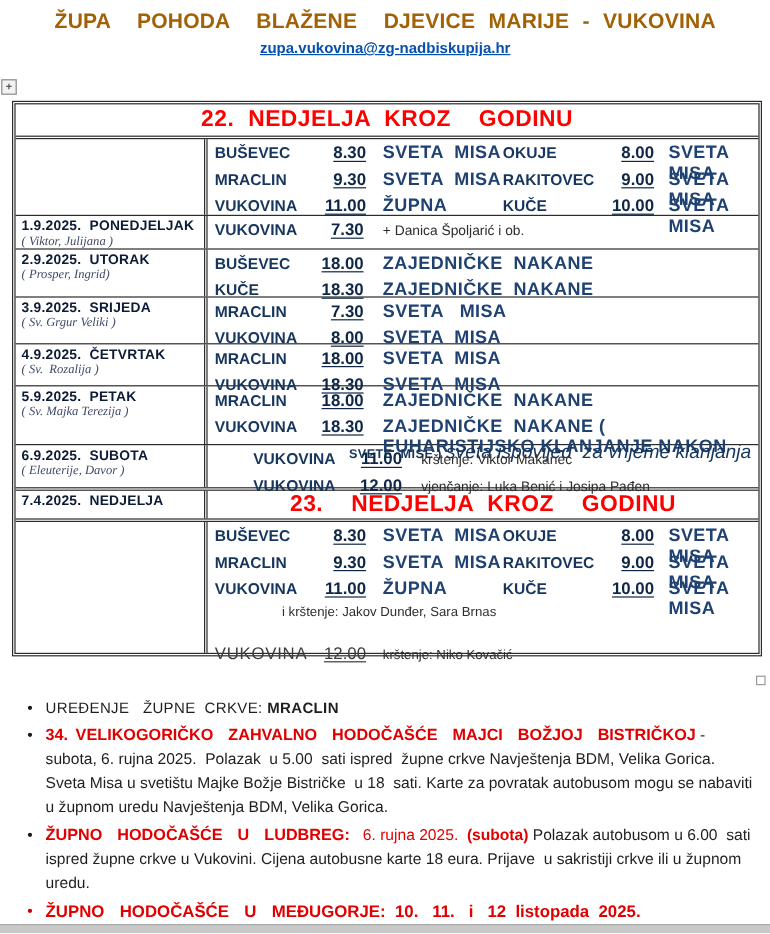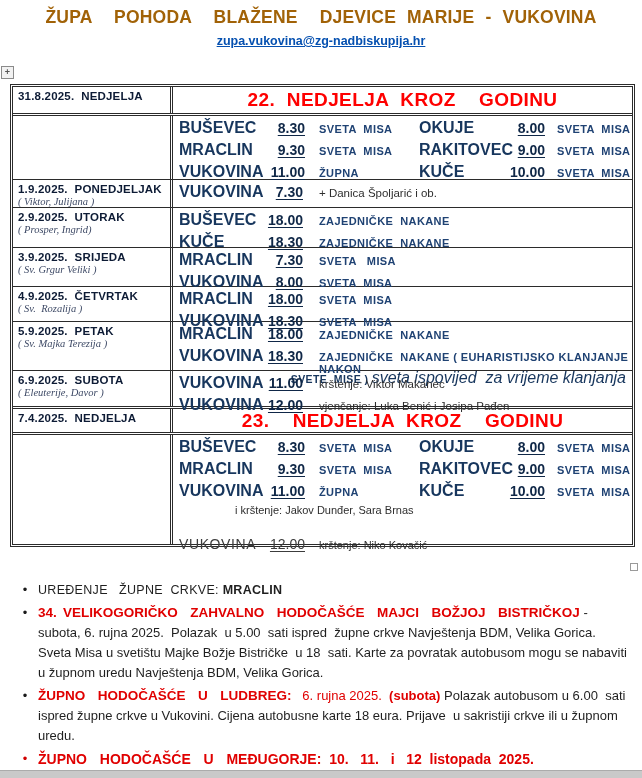--- a/index.html
+++ b/index.html
@@ -67,33 +67,33 @@
     font-size:19px; font-weight:bold; color:#fe0000;
     word-spacing:6px; letter-spacing:0.4px;
   }
   .r1 { height:26px; }
   .r2 { height:66px; }
   .r3 { height:28px; }
   .r4 { height:40px; }
   .r5 { height:39px; }
   .r6 { height:35px; }
   .r7 { height:49px; }
-  .r8 { height:36px; }
+  .r8 { height:36px;gap:32px; }
   .r9 { height:26px; }
   .r10 { height:112px; }
   .sun-line, .wd-line {
     display:flex; align-items:baseline; height:22px; padding-left:6px;
   }
-  .place { font-size:16px; font-weight:bold; color:#17365d; }
+  .place { font-size:13px; font-weight:bold; color:#17365d; }
   .time  {
     font-size:14px; font-weight:bold; color:#0f2747;
     text-decoration:underline; text-underline-offset:2px; text-align:right;
   }
   .smalldesc {
-    font-size:11px; font-weight:bold; color:#1f4273; letter-spacing:0.4px;
+    font-size:15px; font-weight:bold; color:#1f4273; letter-spacing:0.4px;
   }
   .note { font-size:11.5px; color:#2e2e2e; }
 
   
   .p1 { width:86px; flex:0 0 86px; }
   .t1 { width:40px; flex:0 0 40px; }
   .d1 { width:100px; flex:0 0 100px; margin-left:14px; }
   .p2 { width:84px; flex:0 0 84px; }
   .t2 { width:42px; flex:0 0 42px; }
   .d2 { margin-left:12px; }
@@ -144,23 +144,20 @@
   <div class="doc-title pre">ŽUPA  POHODA  BLAŽENE  DJEVICE MARIJE - VUKOVINA</div>
   <div class="doc-email-row">
     <span class="doc-email pre">zupa.vukovina@zg-nadbiskupija.hr</span>
   </div>
 
   <div class="move-handle">+</div>
 
   <div class="mass-table">
 
     <div class="trow r1">
-      <div class="cell-date">
-        <div class="date-line pre">31.8.2025.  NEDJELJA</div>
-      </div>
       <div class="cell-main hdr-cell pre">22. NEDJELJA KROZ  GODINU</div>
     </div>
 
     <div class="trow r2 sep-double">
       <div class="cell-date"></div>
       <div class="cell-main pad-top">
         <div class="sun-line">
           <span class="place p1 pre">BUŠEVEC</span>
           <span class="time t1 pre">8.30</span>
           <span class="smalldesc d1 pre">SVETA  MISA</span>

